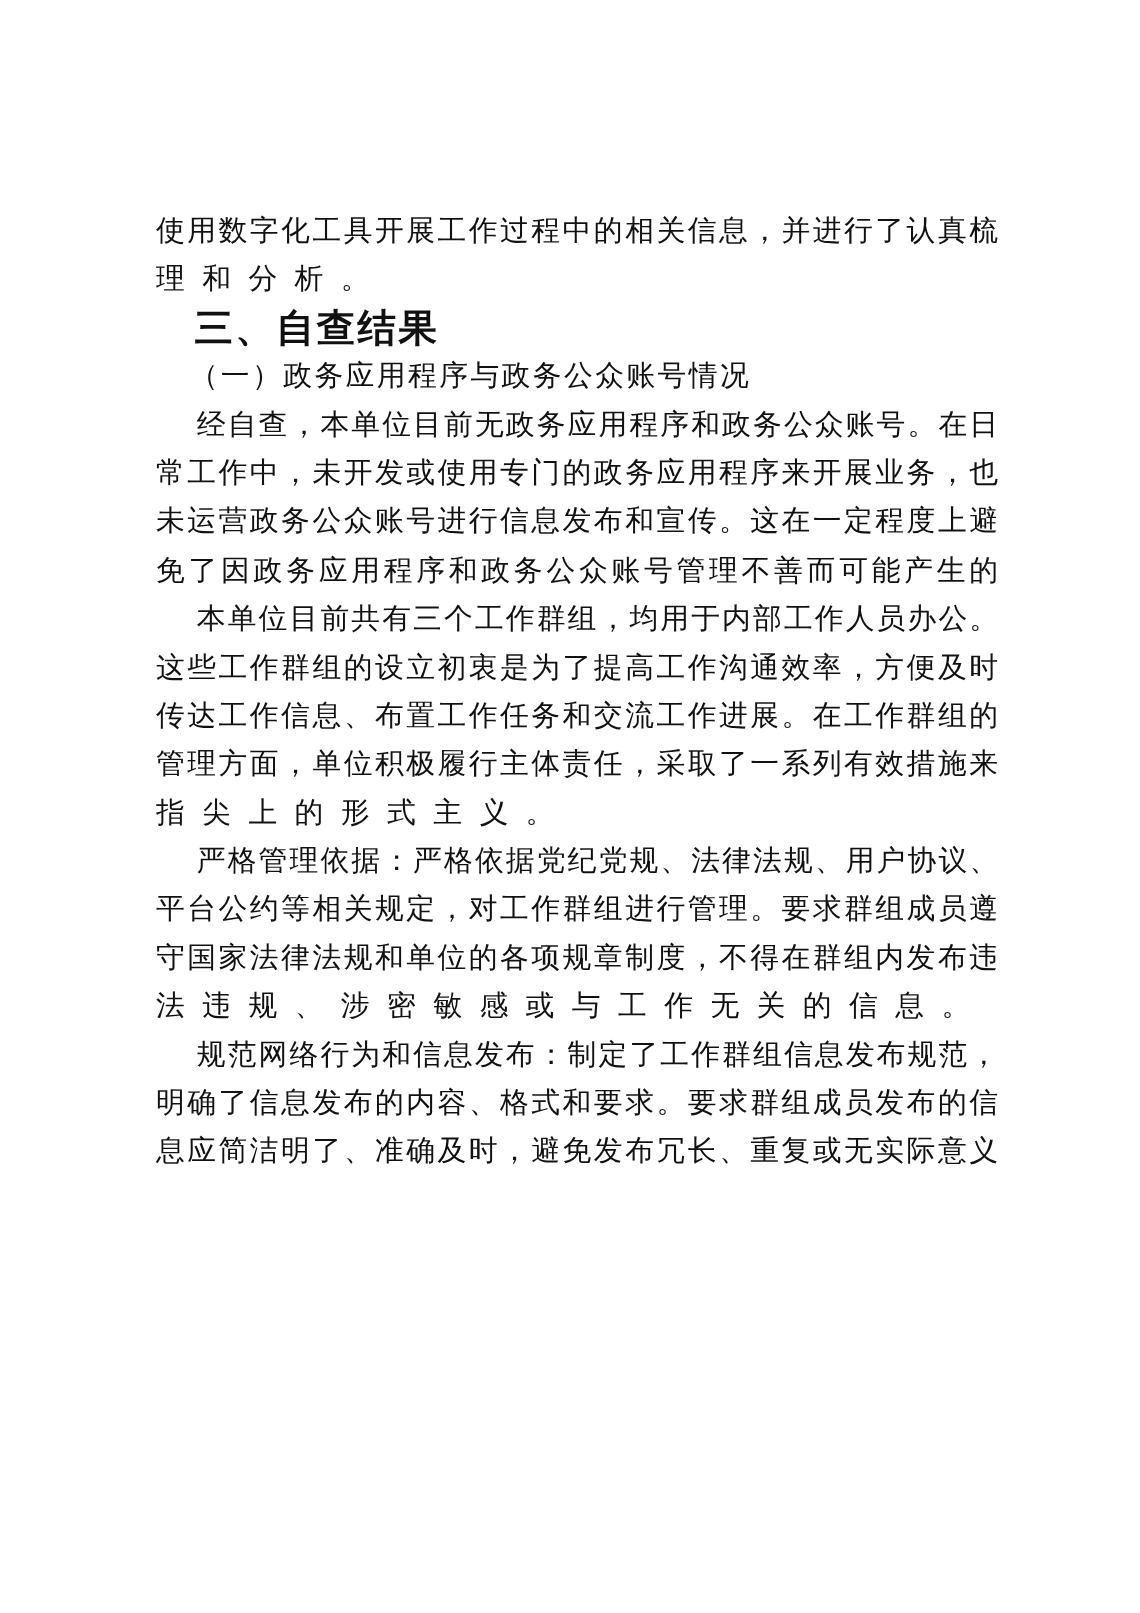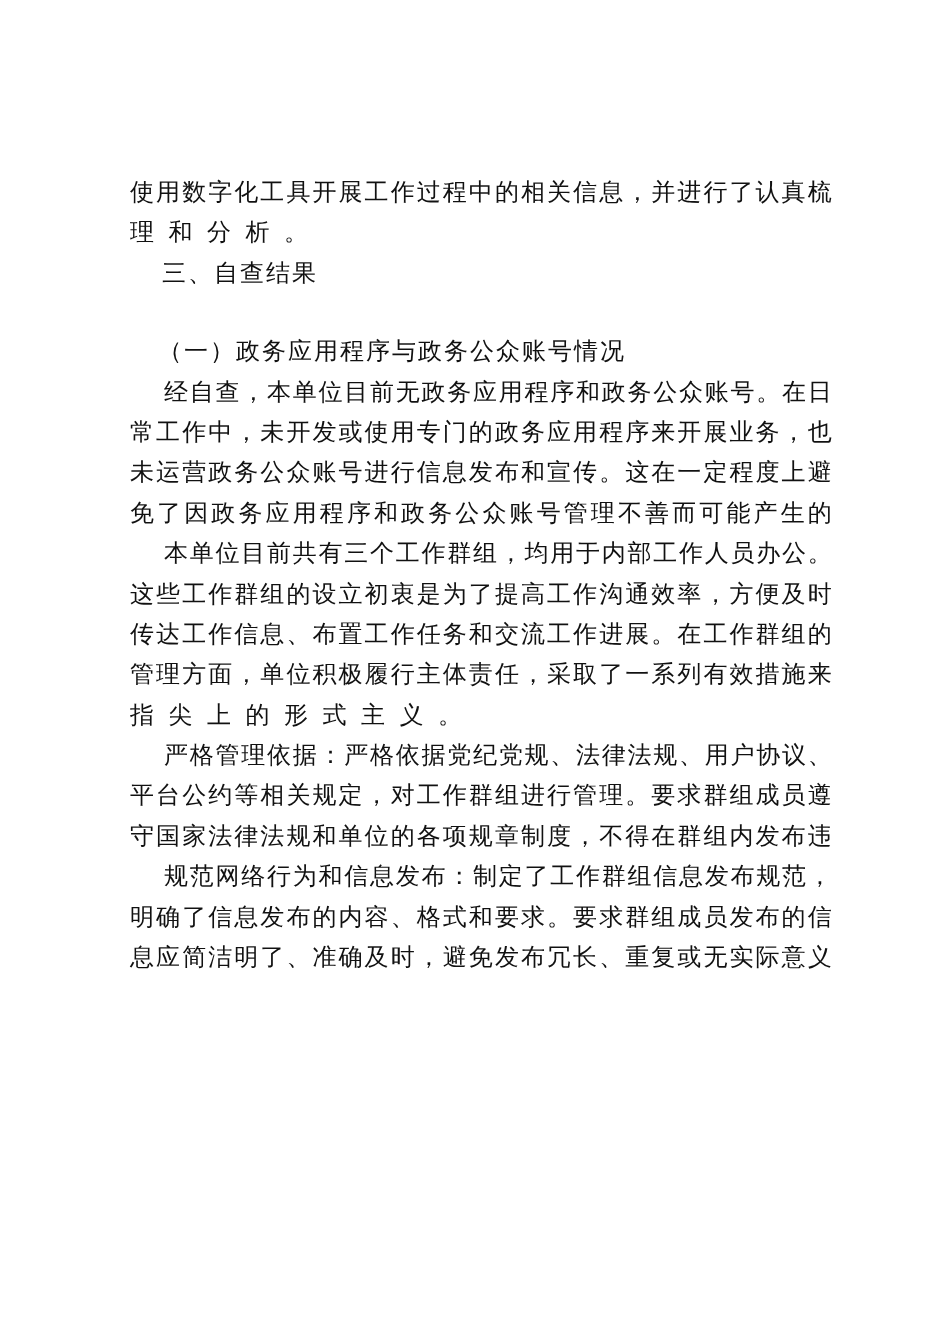--- a/index.html
+++ b/index.html
@@ -30,29 +30,28 @@
       overflow: visible;
     }
     .line.full {
       text-align: justify;
       text-align-last: justify;
       letter-spacing: 0;
     }
     .indent { padding-left: 34px; }
     .h1 {
       font-family: "DejaVu Sans", "Liberation Sans", sans-serif;
-      font-weight: normal;
-      font-size: 24px;
+      font-weight: bold;
+      font-size: 32px;
       letter-spacing: 2px;
       padding-left: 32px;
     }
     .h2 {
       letter-spacing: 2px;
       padding-left: 28px;
-      margin-top: 38px;
     }
   </style>
 </head>
 <body>
 
 <div class="page">
 
   <div class="line full" style="display: flex; justify-content: space-between;">
       <span>使</span>
       <span>用</span>
@@ -398,20 +397,21 @@
       <span>不</span>
       <span>得</span>
       <span>在</span>
       <span>群</span>
       <span>组</span>
       <span>内</span>
       <span>发</span>
       <span>布</span>
       <span>违</span>
     </div>
+  <div class="line">法违规、涉密敏感或与工作无关的信息。</div>
 
   <div class="line full indent" style="display: flex; justify-content: space-between;">
       <span>规</span>
       <span>范</span>
       <span>网</span>
       <span>络</span>
       <span>行</span>
       <span>为</span>
       <span>和</span>
       <span>信</span>

